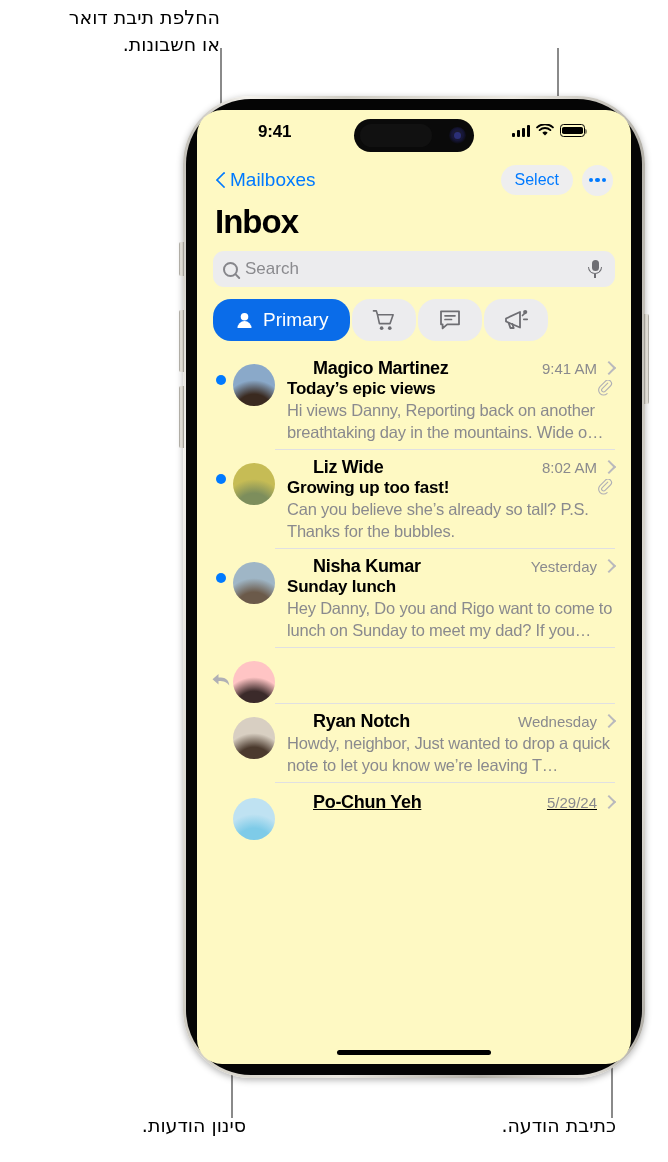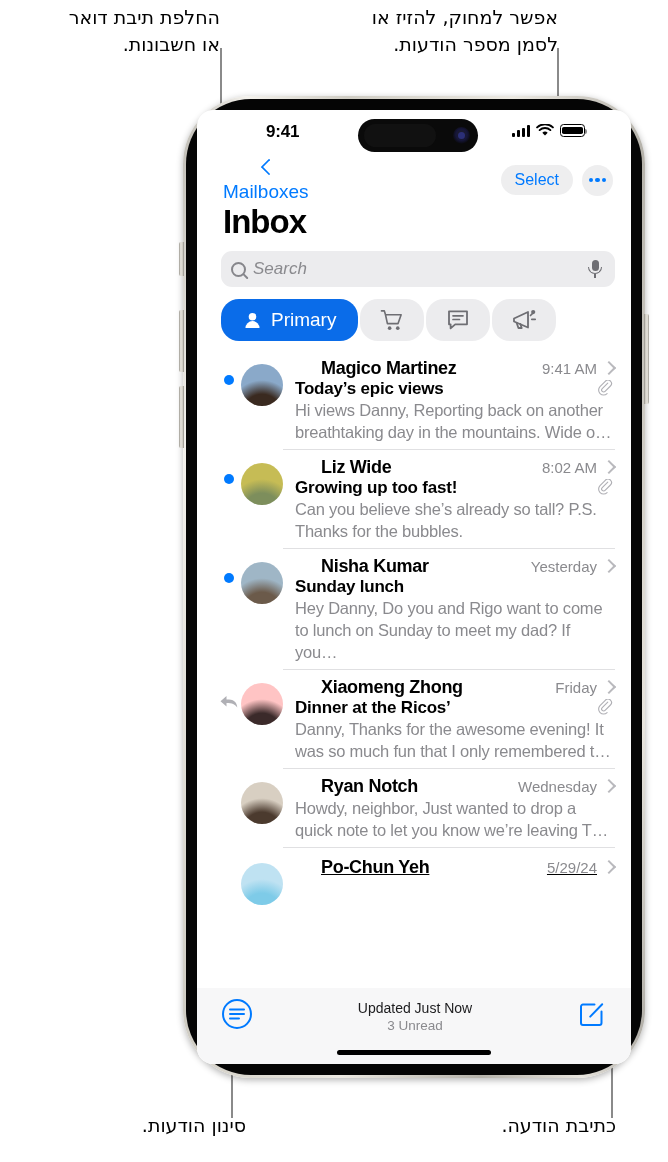--- a/index.html
+++ b/index.html
@@ -43,21 +43,21 @@
     box-shadow: 0 2px 7px rgba(0,0,0,.30);
   }
   #bezel {
     width: 100%; height: 100%;
     border-radius: 65px;
     background: #050505;
     padding: 11px;
   }
   #screen {
     position: relative; width: 100%; height: 100%;
-    border-radius: 16px; background: #ffffff; overflow: hidden; padding-left: 8px;
+    border-radius: 25px; background: #fef9c3; overflow: hidden;
   }
 
   
   .sidebtn { position: absolute; background:
       linear-gradient(90deg,#9a978f 0%,#e9e6df 35%,#cfccc4 70%,#8e8b84 100%);
       border-radius: 2px 0 0 2px; left: -4px; width: 5px; }
   #btn-action { top: 146px; height: 34px; }
   #btn-volup  { top: 214px; height: 62px; }
   #btn-voldn  { top: 290px; height: 62px; }
   #btn-power  { position: absolute; right: -4px; top: 218px; width: 5px; height: 90px;
@@ -85,21 +85,21 @@
     position: relative; }
   .batt::before { content:""; position:absolute; left:1.3px; top:1.3px; right:1.3px; bottom:1.3px;
     background:#000; border-radius:1.8px; }
   .batt::after { content:""; position:absolute; right:-3.4px; top:3.6px; width:2px; height:5px;
     background:#000; border-radius:0 2px 2px 0; opacity:.45; }
 
   
   #navbar { position: relative; height: 44px; padding: 0 18px; display: flex;
     align-items: center; justify-content: space-between; }
   #back { display: flex; align-items: center; gap: 4px; color: #007aff;
-    font-size: 19px; cursor: pointer; flex-direction: column; }
+    font-size: 19px; cursor: pointer; }
   #back .chev { width: 11px; height: 19px; position: relative; }
   #back .chev::before { content:""; position:absolute; left:3px; top:3.2px;
     width: 10px; height: 10px; border-left: 2.9px solid #007aff; border-bottom: 2.9px solid #007aff;
     transform: rotate(45deg); border-radius: 1px; }
   #nav-right { display: flex; align-items: center; gap: 9px; }
   #select-btn { background: #eeeeef; color: #007aff; font-size: 16px;
     padding: 6px 14px; border-radius: 16px; cursor: pointer; }
   #more-btn { background: #eeeeef; width: 31px; height: 31px; border-radius: 50%;
     display: flex; align-items: center; justify-content: center; gap: 2.6px; cursor: pointer; }
   #more-btn span { width: 4.2px; height: 4.2px; border-radius: 50%; background: #007aff; }
@@ -107,21 +107,21 @@
   
   #title { padding: 1px 18px 4px; font-size: 33px; font-weight: bold;
     letter-spacing: -1px; color: #000; }
   #searchwrap { padding: 6px 16px 0; }
   #search { background: #ececee; border-radius: 11px; height: 36px;
     display: flex; align-items: center; padding: 0 10px; cursor: text; }
   .mag { width: 15px; height: 15px; border: 2px solid #86868b; border-radius: 50%;
     position: relative; flex: none; margin-right: 7px; }
   .mag::after { content:""; position:absolute; right:-4.5px; bottom:-2.5px; width:6.5px; height:2px;
     background:#86868b; transform: rotate(45deg); border-radius:1px; }
-  #search-placeholder { font-size: 17px; color: #8a8a8e; flex: 1; font-style: italic; }
+  #search-placeholder { font-size: 17px; color: #8a8a8e; flex: 1; }
   .mic { width: 20px; height: 20px; position: relative; flex: none; }
   .mic .cap { position:absolute; left:6.5px; top:1px; width:7px; height:11px;
     border-radius:3.5px; background:#6e6e73; }
   .mic .arc { position:absolute; left:3px; top:8px; width:14px; height:7px;
     border:1.7px solid #6e6e73; border-top:none; border-radius:0 0 8px 8px; }
   .mic .stem { position:absolute; left:9.2px; top:15px; width:1.7px; height:4px; background:#6e6e73; }
 
   
   #chips { display: flex; gap: 2px; padding: 12px 16px 10px; }
   .chip { background: #ececee; border-radius: 18px; height: 42px;
@@ -165,22 +165,20 @@
   #home-ind { position: absolute; left: 50%; transform: translateX(-50%); bottom: 9px;
     width: 154px; height: 5px; border-radius: 3px; background: #000; }
 </style>
 </head>
 <body>
 
 <div id="root">
 
   <div class="anno" id="anno-mailboxes">החלפת תיבת דואר
 או חשבונות.</div>
-  <div class="anno" id="anno-select">אפשר למחוק, להזיז או
-לסמן מספר הודעות.</div>
   <div class="anno" id="anno-filter">סינון הודעות.</div>
   <div class="anno" id="anno-compose">כתיבת הודעה.</div>
 
   <div class="leader" id="lead-mailboxes"></div>
   <div class="leader" id="lead-select"></div>
   <div class="leader" id="lead-filter"></div>
   <div class="leader" id="lead-compose"></div>
 
   <div id="phone">
     <div class="sidebtn" id="btn-action"></div>
@@ -334,34 +332,20 @@
               </div>
             </div>
             <div class="row-sep"></div>
             <div class="row">
               <div class="marker">
                 <svg width="20" height="16" viewBox="0 0 20 16">
                   <path d="M7.5 2 1.5 7.3 7.5 12.6V9c5.4 0 8.7 1.3 10.8 4.6C17.7 7 14.4 5.4 7.5 5.4z" fill="#b0b0b5"></path>
                 </svg>
               </div>
               <div class="avatar" style="background:radial-gradient(circle at 50% 118%, #3b2a2a 0%, #3b2a2a 36%, #ffc4c4 62%, #ffc4c4 100%)"></div>
-              <div class="content">
-                <div class="toprow">
-                  <span class="sender">Xiaomeng Zhong</span>
-                  <span class="time">Friday</span>
-                  <span class="chevr"></span>
-                </div>
-                <div class="subjrow">
-                  <span class="subject">Dinner at the Ricos’</span>
-                  <svg class="clip" viewBox="0 0 16 17">
-                    <path d="M12.4 4.6 6 11a2.3 2.3 0 0 0 3.3 3.3l6.2-6.3a4 4 0 0 0-5.7-5.7L3.4 8.7a5.8 5.8 0 0 0 8.2 8.2" transform="translate(-1,-1) scale(0.92)" stroke="#b0b0b5" stroke-width="1.3" fill="none" stroke-linecap="round"></path>
-                  </svg>
-                </div>
-                <div class="preview">Danny, Thanks for the awesome evening! It was so much fun that I only remembered t…</div>
-              </div>
             </div>
             <div class="row-sep"></div>
             <div class="row">
               <div class="marker"></div>
               <div class="avatar" style="background:radial-gradient(circle at 50% 118%, #4b3a2e 0%, #4b3a2e 36%, #d8cfc2 62%, #d8cfc2 100%)"></div>
               <div class="content">
                 <div class="toprow">
                   <span class="sender">Ryan Notch</span>
                   <span class="time">Wednesday</span>
                   <span class="chevr"></span>
@@ -376,32 +360,18 @@
               <div class="content">
                 <div class="toprow">
                   <span class="sender">Po-Chun Yeh</span>
                   <span class="time">5/29/24</span>
                   <span class="chevr"></span>
                 </div>
               </div>
             </div>
           </div>
 
-        <div id="toolbar">
-          <svg id="filter-btn" viewBox="0 0 32 32">
-            <circle cx="16" cy="16" r="14" stroke="#007aff" stroke-width="2" fill="none"></circle>
-            <path d="M9 11.5h14M9 16h14M9 20.5h9" stroke="#007aff" stroke-width="2" stroke-linecap="round"></path>
-          </svg>
-          <div id="status-center">
-            <div id="updated">Updated Just Now</div>
-            <div id="unread">3 Unread</div>
-          </div>
-          <svg id="compose-btn" viewBox="0 0 30 30">
-            <path d="M24.5 13.5V25a2 2 0 0 1-2 2H6a2 2 0 0 1-2-2V8.5a2 2 0 0 1 2-2h11.5" stroke="#007aff" stroke-width="2" fill="none" stroke-linecap="round"></path>
-            <path d="M13.2 18.6l12-12.4" stroke="#007aff" stroke-width="2" stroke-linecap="round"></path>
-          </svg>
-        </div>
 
         <div id="home-ind"></div>
       </div>
     </div>
   </div>
 </div>
 
 </body></html>

